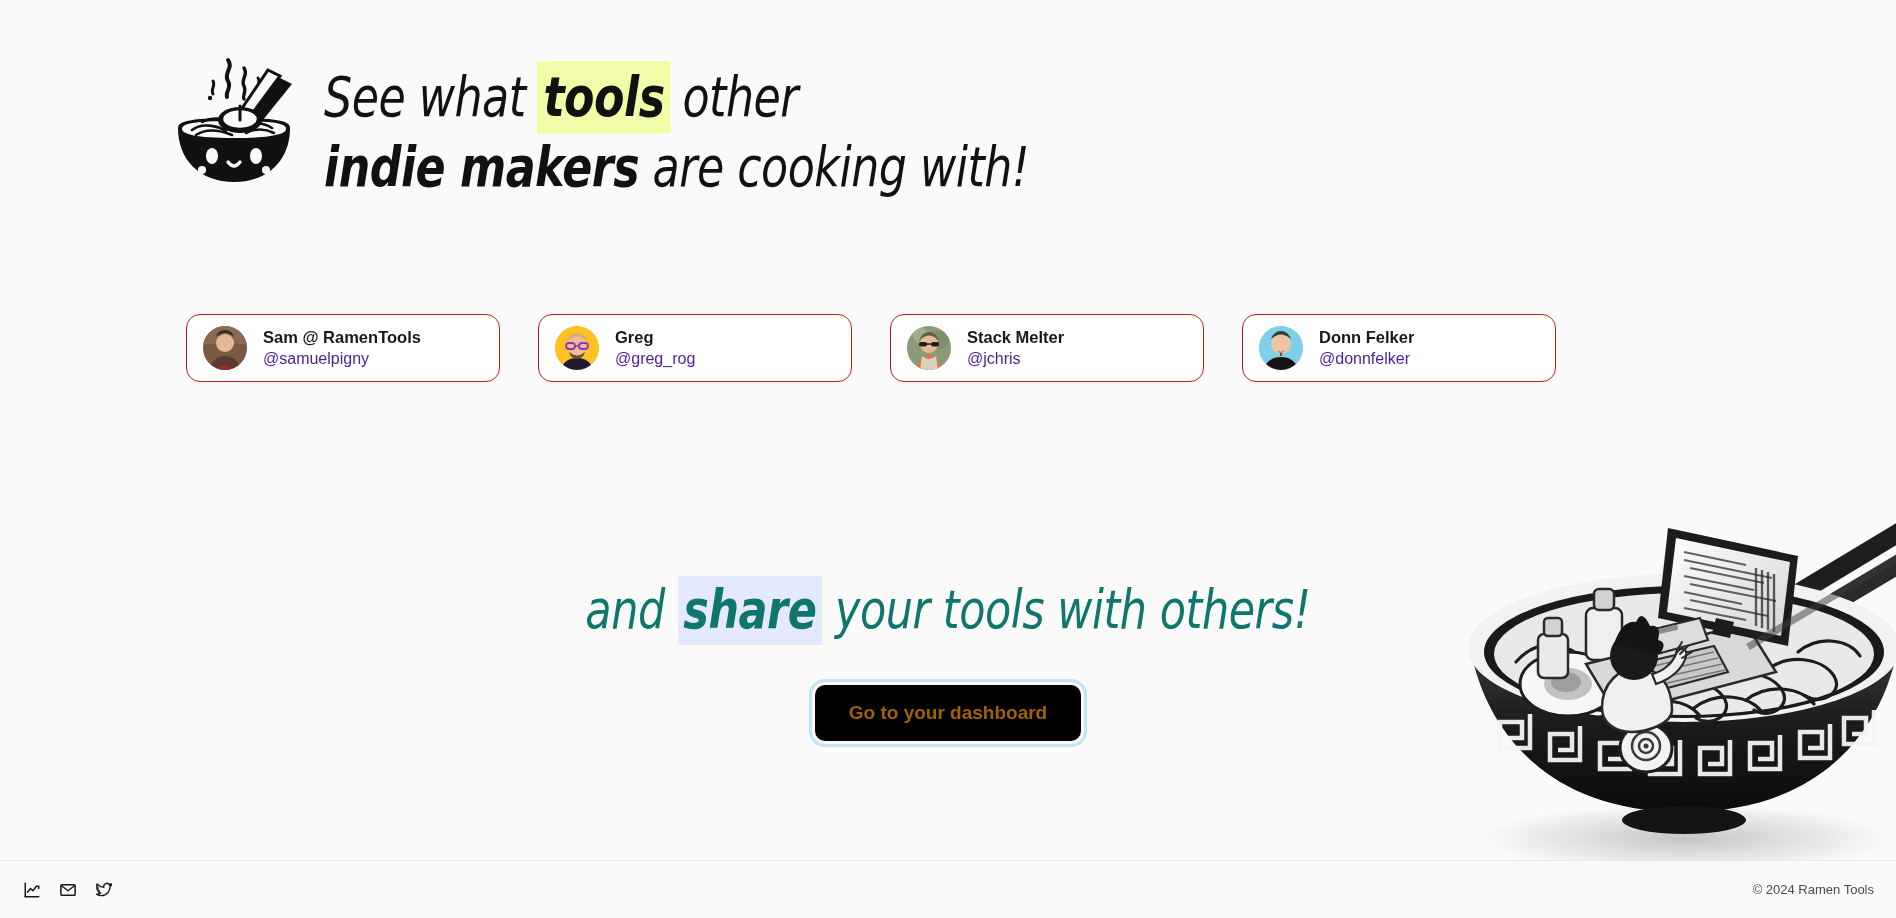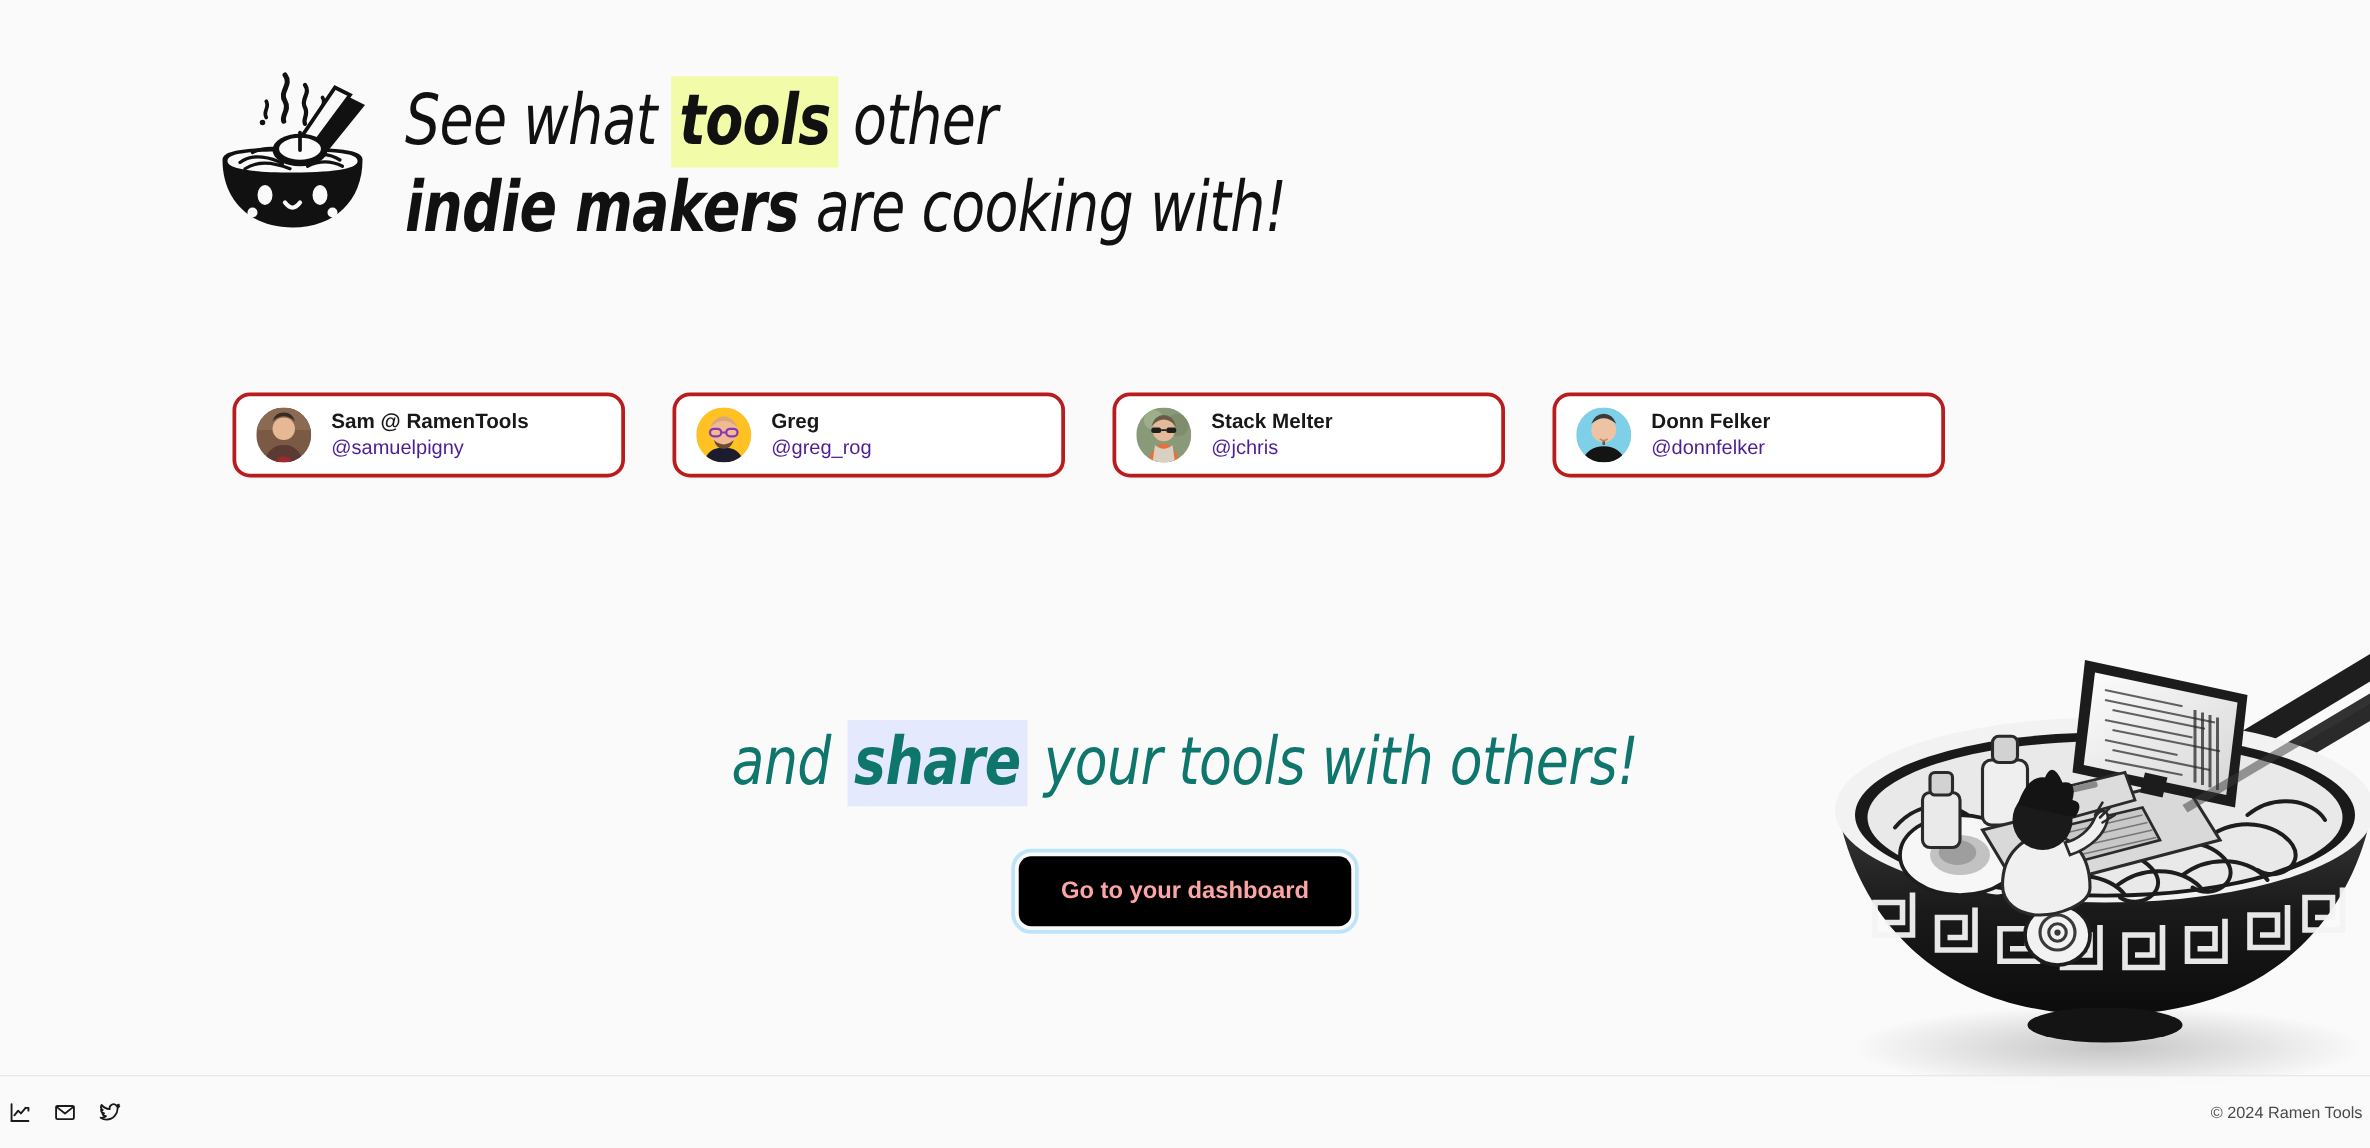--- a/index.html
+++ b/index.html
@@ -70,21 +70,21 @@
     gap: 22px 38px;
     z-index: 5;
   }
   .maker-card {
     display: flex;
     align-items: center;
     gap: 16px;
     height: 68px;
     padding: 0 16px;
     background: #ffffff;
-    border: 3px solid #b91c1c;
+    border: 1px solid #b91c1c;
     border-radius: 14px;
     box-shadow: 0 1px 2px rgba(16,16,16,0.04);
     cursor: pointer;
     overflow: hidden;
   }
   .avatar {
     width: 44px;
     height: 44px;
     border-radius: 50%;
     flex: none;
@@ -136,21 +136,21 @@
     position: absolute;
     top: 685px;
     left: 0;
     width: 1896px;
     text-align: center;
     z-index: 5;
   }
   .cta-button {
     display: inline-block;
     background: #000000;
-    color: #fca5a5;
+    color: #a16207;
     font-size: 19px;
     font-weight: 600;
     padding: 17px 34px;
     border: none;
     border-radius: 10px;
     cursor: pointer;
     outline: 3px solid #bfe4f7;
     outline-offset: 3px;
     font-family: "Liberation Sans", sans-serif;
   }
@@ -172,21 +172,21 @@
     position: absolute;
     left: 0;
     bottom: 0;
     width: 1896px;
     height: 58px;
     border-top: 1px solid #e8e8e8;
     background: rgba(250,250,250,0.9);
     display: flex;
     align-items: center;
     justify-content: space-between;
-    padding: 0 6px;
+    padding: 0 22px;
     z-index: 10;
   }
   .footer-icons { display: flex; align-items: center; gap: 16px; }
   .footer-icon {
     width: 20px; height: 20px;
     display: flex; align-items: center; justify-content: center;
     cursor: pointer; color: #1a1a1a;
   }
   .footer-icon svg { display: block; width: 18px; height: 18px; }
   .copyright {

